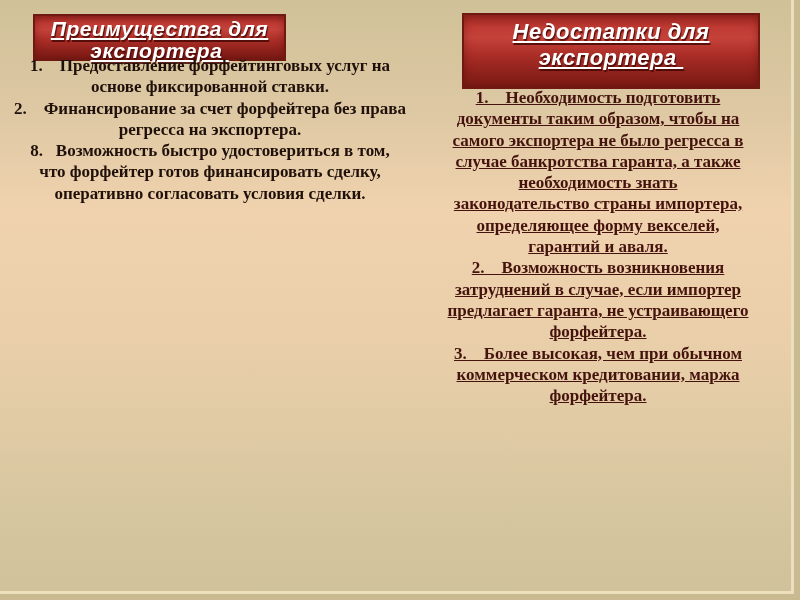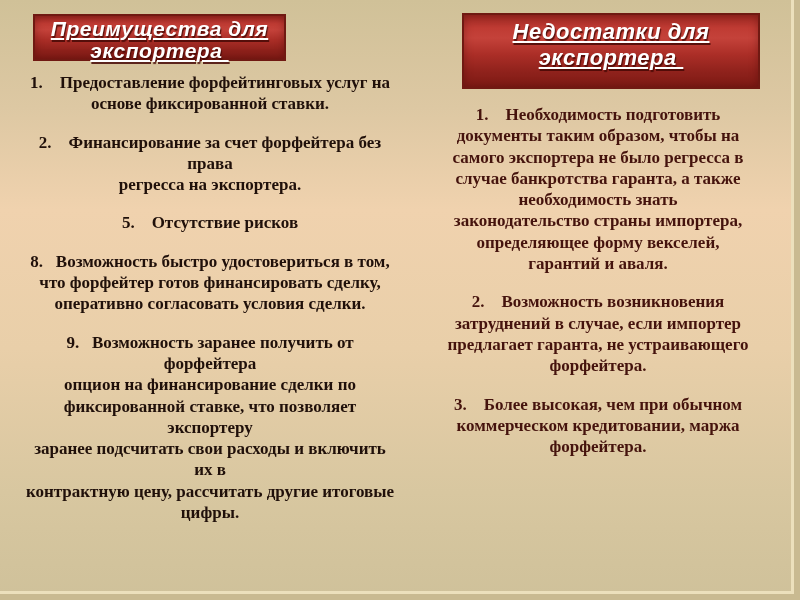--- a/index.html
+++ b/index.html
@@ -36,22 +36,22 @@
   }
   .hdr-left{left:33px;top:14px;width:253px;height:47px;font-size:21px;line-height:22px;padding-top:2px;overflow:visible;}
   .hdr-right{left:462px;top:13px;width:298px;height:76px;font-size:22px;line-height:26px;padding-top:4px;}
 
   .list{
     position:absolute;text-align:center;font-weight:bold;
     font-family:"Liberation Serif", serif;
     font-size:17px;line-height:21.3px;z-index:2;
   }
   .list-left{left:6px;top:55px;width:408px;color:#20100a;}
-  .list-right{left:426px;top:87px;width:344px;color:#45130d;}
-  .li{white-space:pre-line;margin:17px;}
+  .list-right{left:426px;top:87px;width:344px;color:#45130d;text-decoration:underline;}
+  .li{white-space:pre-line;margin:0;}
 </style>
 </head>
 <body>
 
 <div class="slide">
 
   <div class="hdr hdr-left">
     <div class="hdr-text">Преимущества для
 экспортера&nbsp;</div>
   </div>
@@ -59,30 +59,23 @@
   <div class="hdr hdr-right">
     <div class="hdr-text">Недостатки для
 экспортера&nbsp;</div>
   </div>
 
   <div class="list list-left">
       <div class="li">1.&nbsp;&nbsp;&nbsp;&nbsp;Предоставление форфейтинговых услуг на
 основе фиксированной ставки.</div>
       <div class="li">2.&nbsp;&nbsp;&nbsp;&nbsp;Финансирование за счет форфейтера без права
 регресса на экспортера.</div>
-      <div class="li">5.&nbsp;&nbsp;&nbsp;&nbsp;Отсутствие рисков</div>
       <div class="li">8.&nbsp;&nbsp;&nbsp;Возможность быстро удостовериться в том,
 что форфейтер готов финансировать сделку,
 оперативно согласовать условия сделки.</div>
-      <div class="li">9.&nbsp;&nbsp;&nbsp;Возможность заранее получить от форфейтера
-опцион на финансирование сделки по
-фиксированной ставке, что позволяет экспортеру
-заранее подсчитать свои расходы и включить их в
-контрактную цену, рассчитать другие итоговые
-цифры.</div>
     </div>
 
   <div class="list list-right">
       <div class="li">1.&nbsp;&nbsp;&nbsp;&nbsp;Необходимость подготовить
 документы таким образом, чтобы на
 самого экспортера не было регресса в
 случае банкротства гаранта, а также
 необходимость знать
 законодательство страны импортера,
 определяющее форму векселей,

